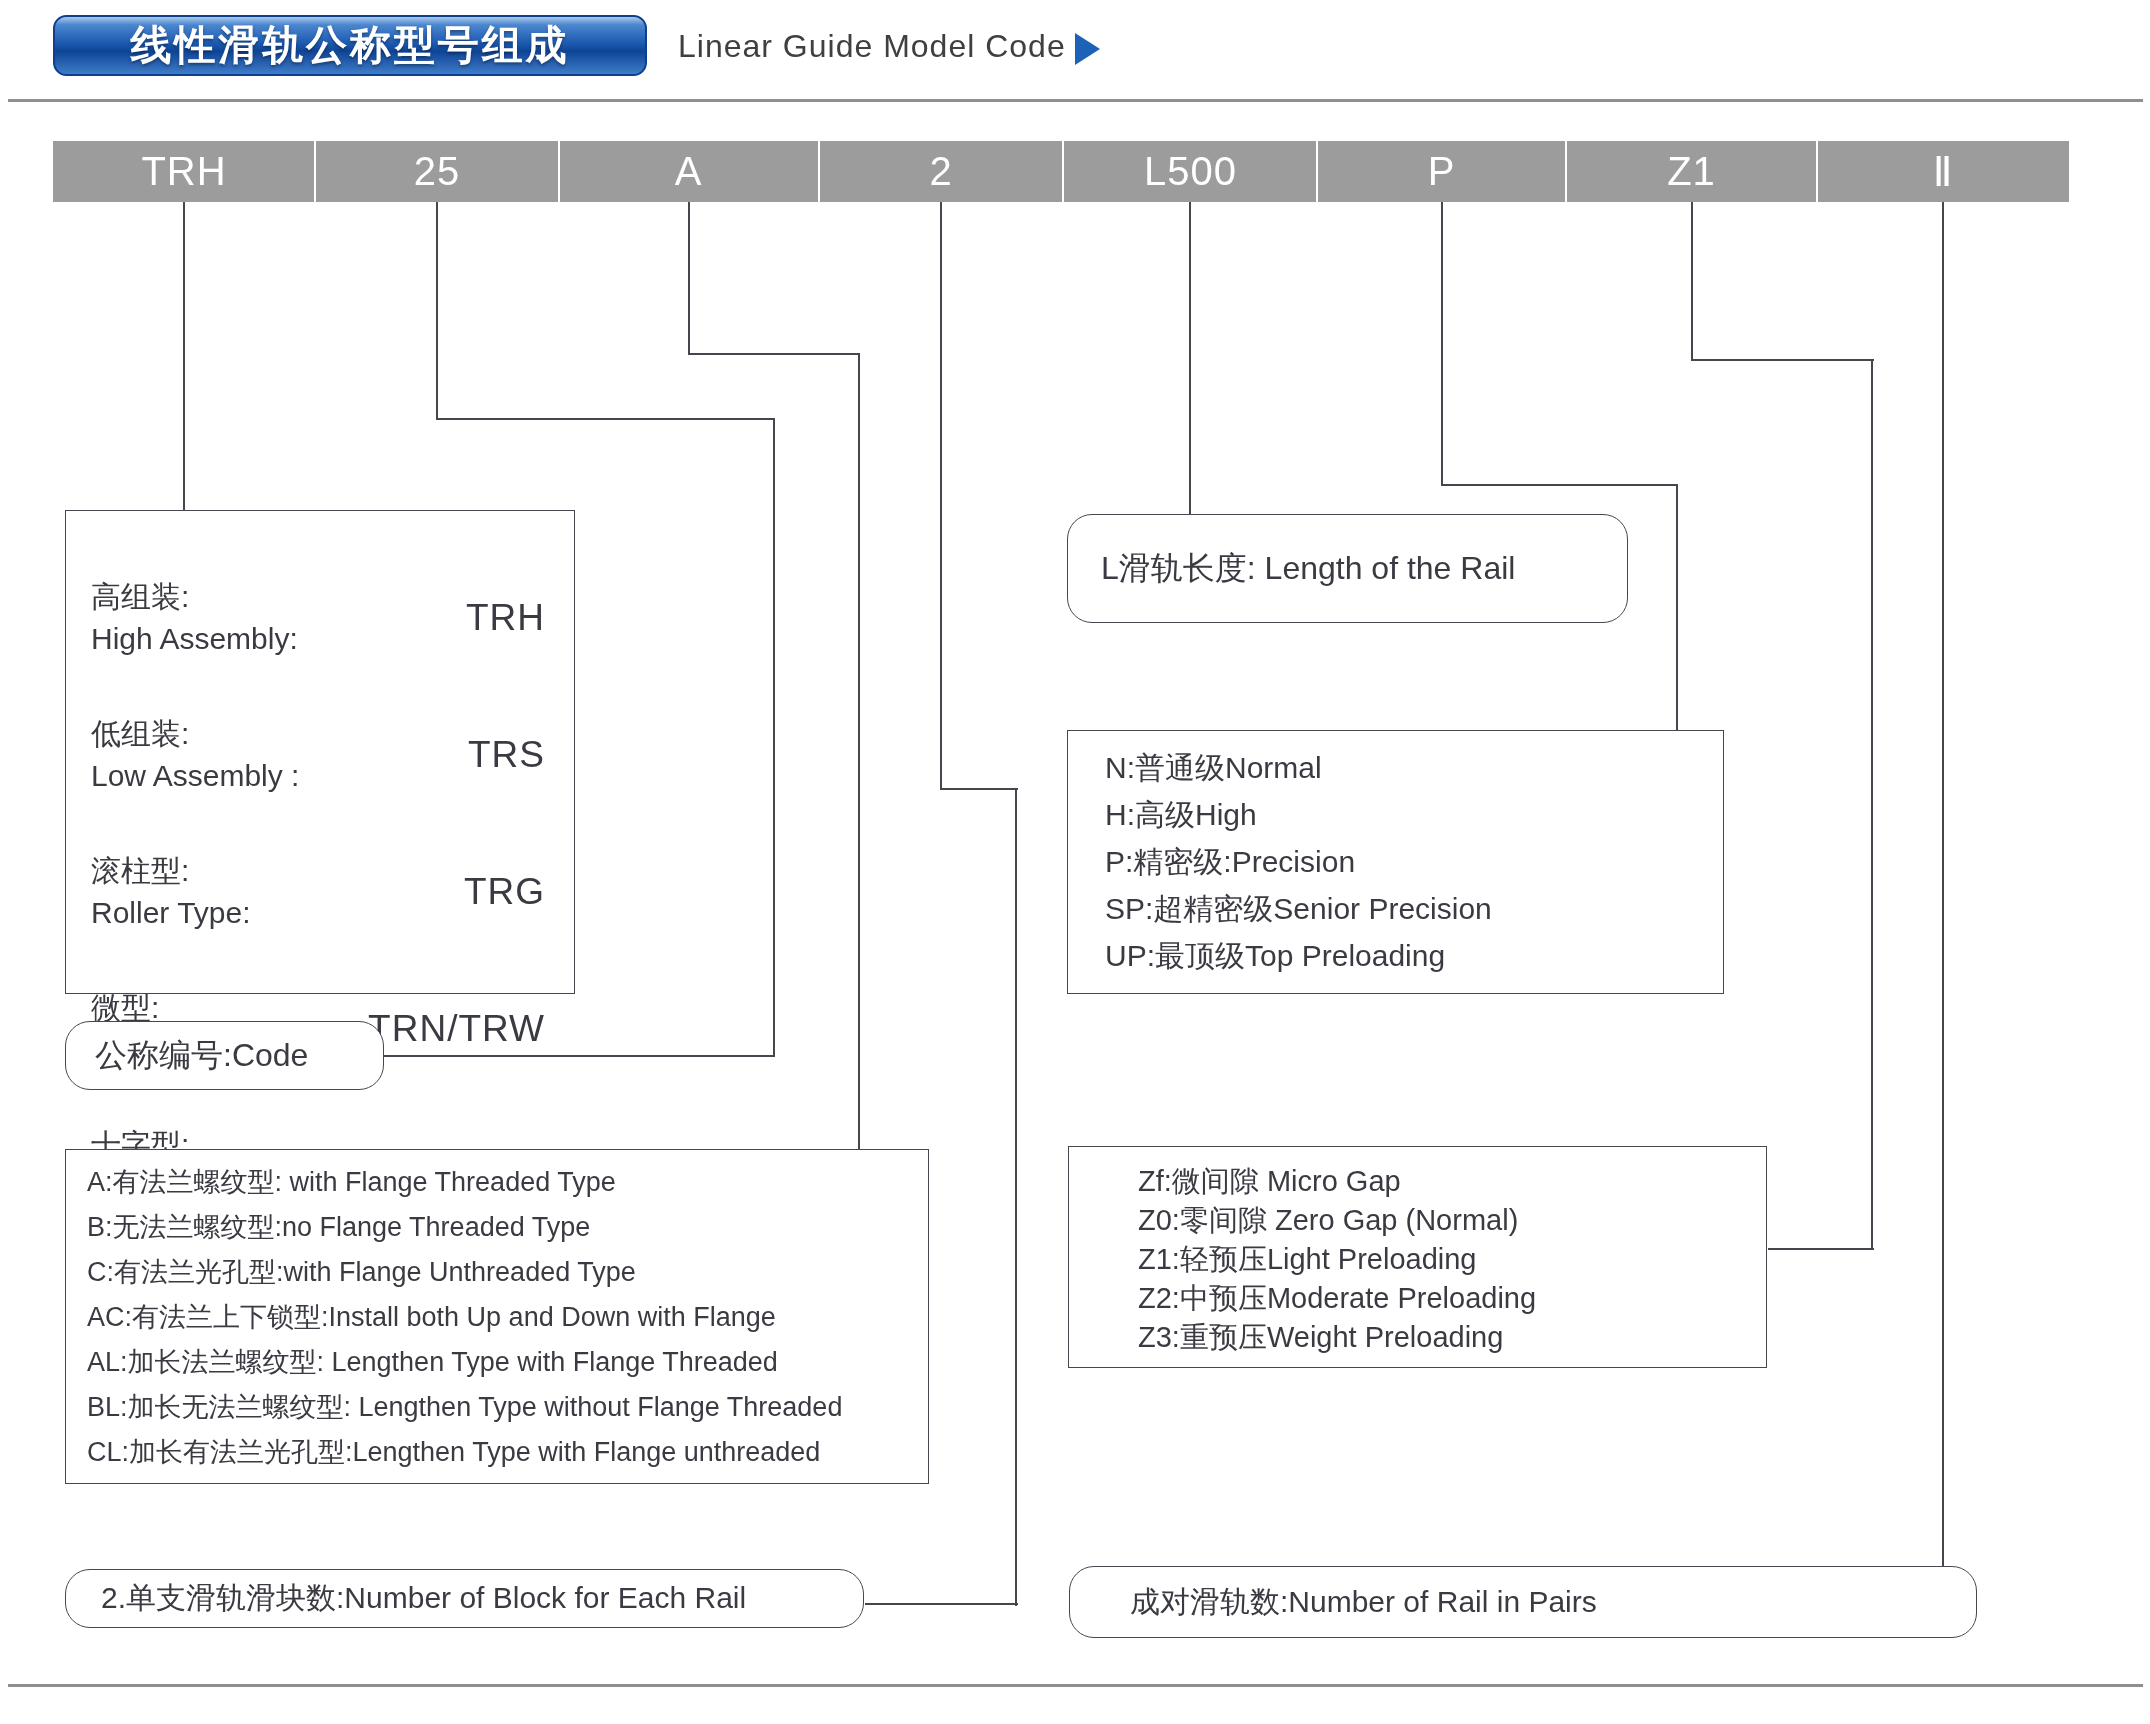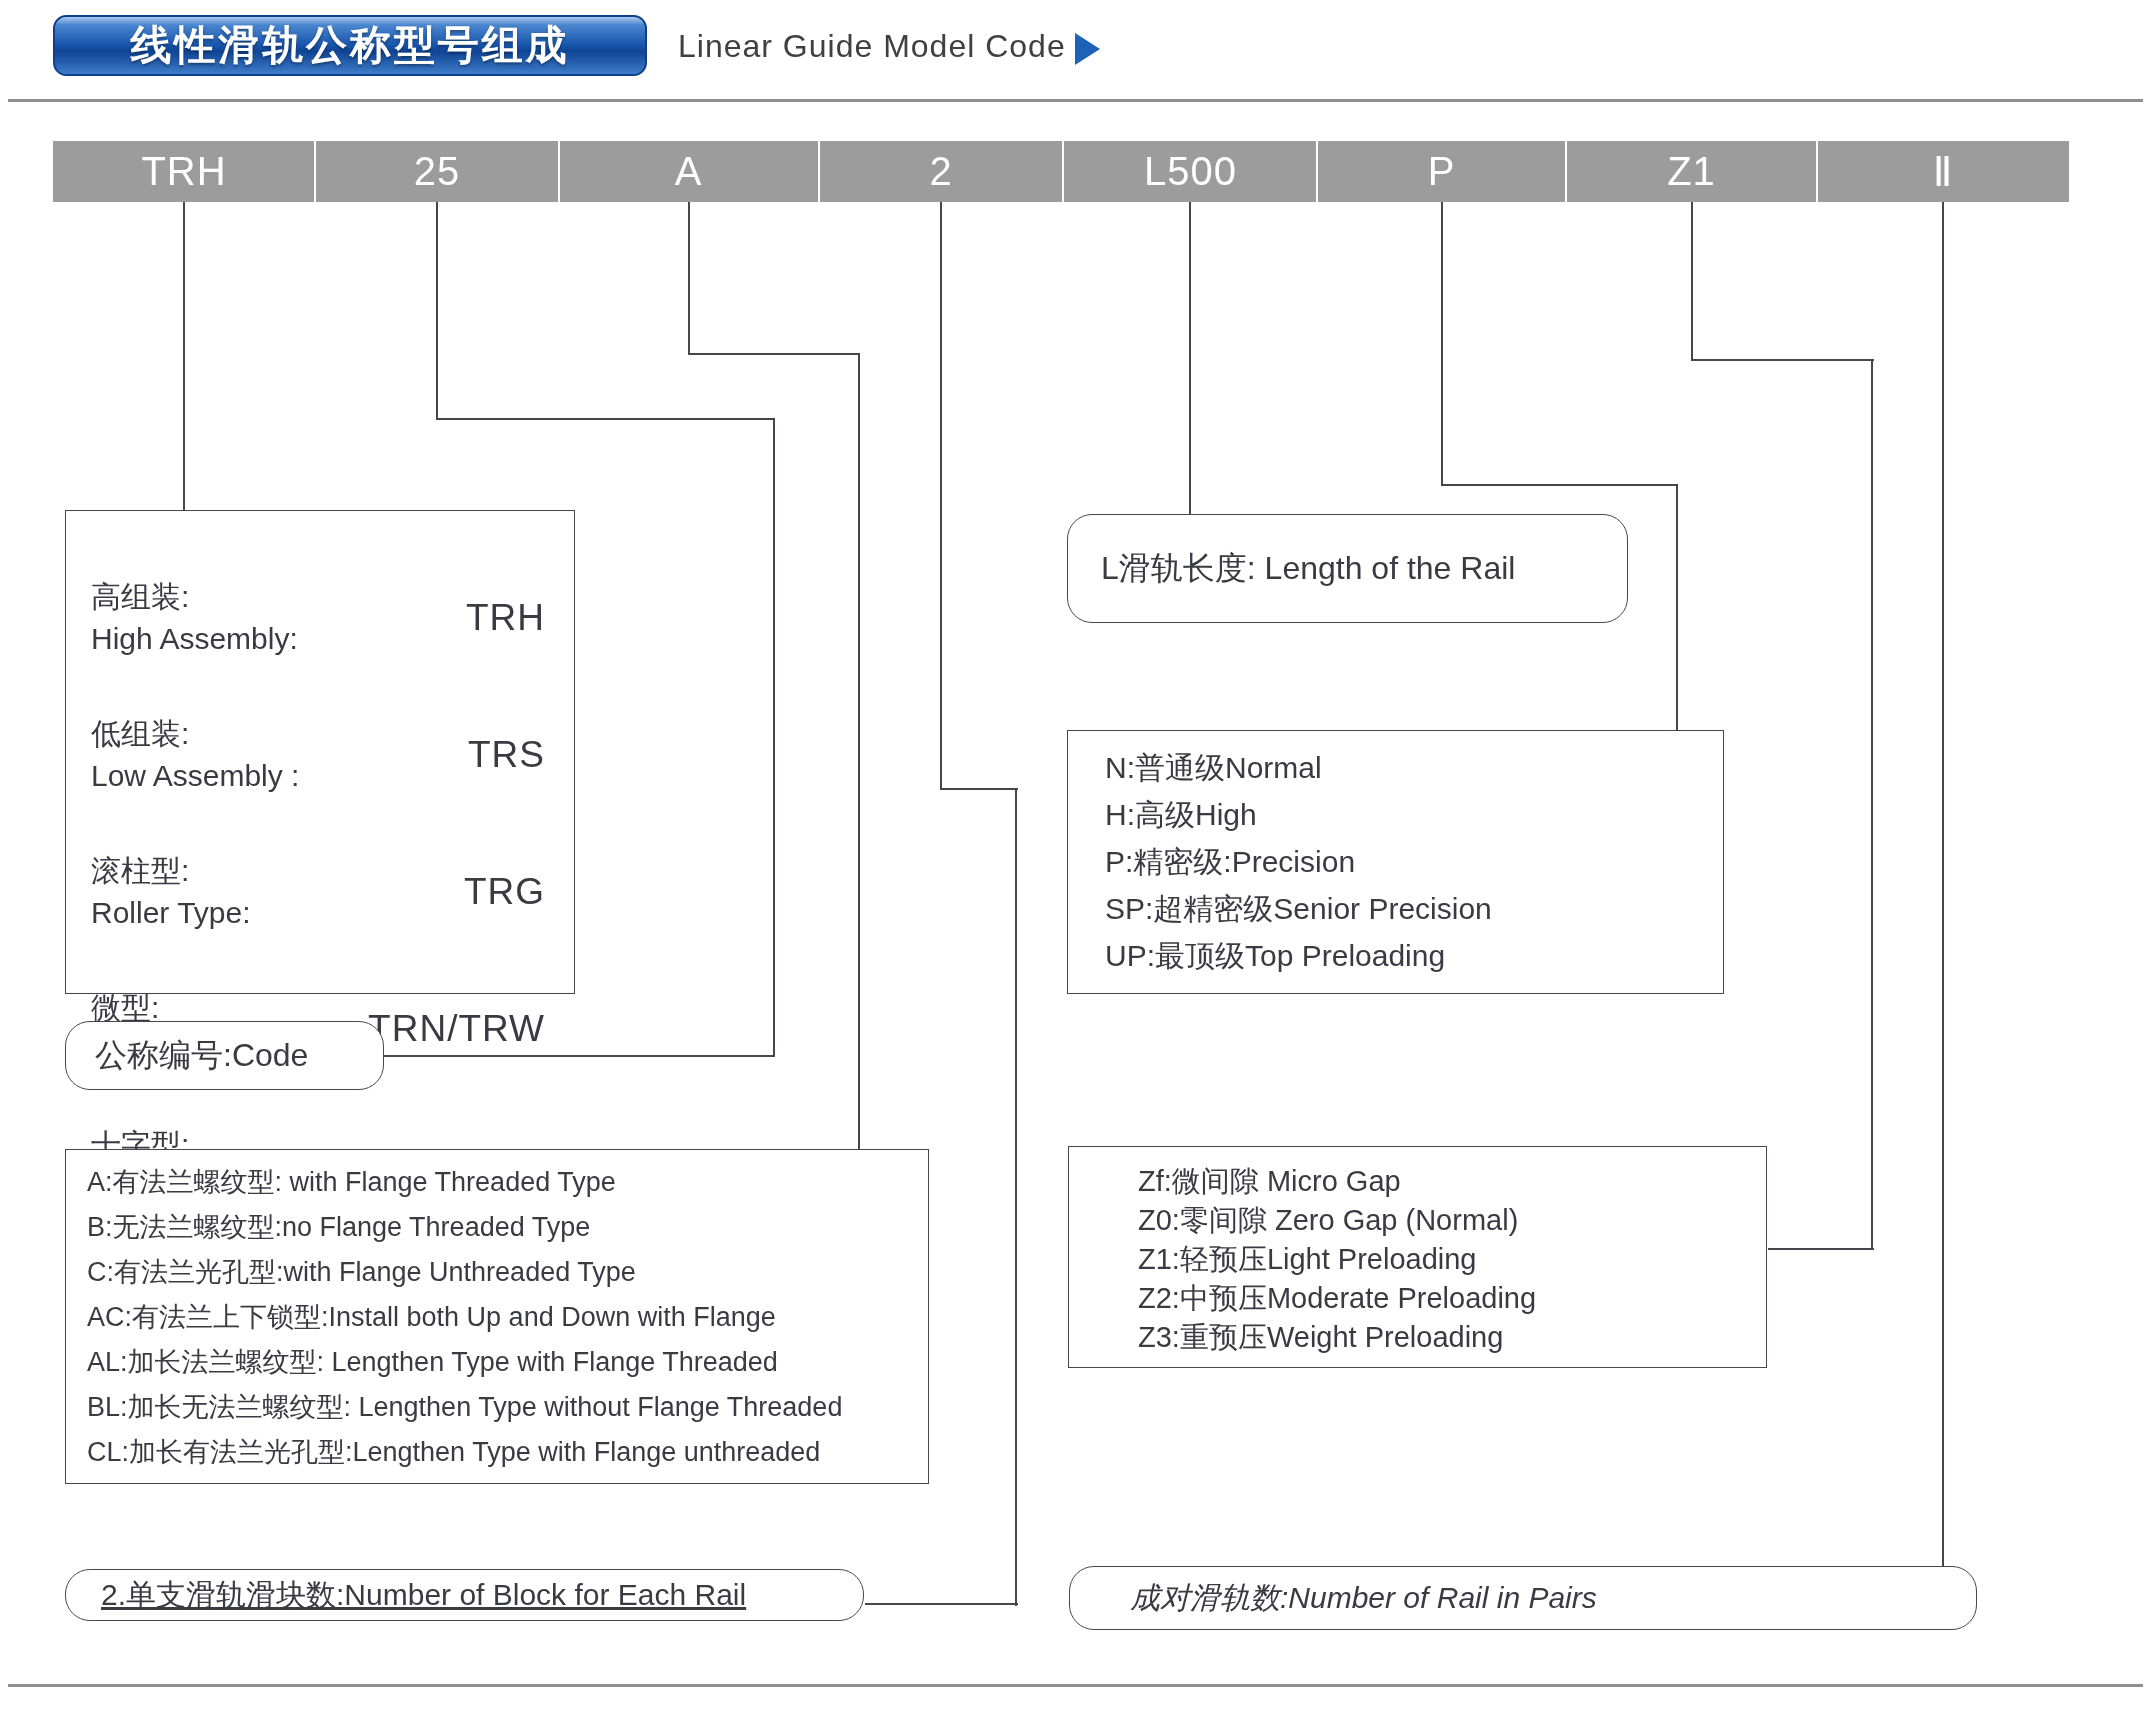--- a/index.html
+++ b/index.html
@@ -161,23 +161,23 @@
   </div>
 
   <div class="box lines" style="left:1068px;top:1146px;width:699px;height:222px;padding-left:69px;padding-top:15.4px;font-size:29px;line-height:39px;">
     <div>Zf:微间隙 Micro Gap</div>
     <div>Z0:零间隙 Zero Gap (Normal)</div>
     <div>Z1:轻预压Light Preloading</div>
     <div>Z2:中预压Moderate Preloading</div>
     <div>Z3:重预压Weight Preloading</div>
   </div>
 
-  <div class="box vcenter" style="left:65px;top:1569px;width:799px;height:52px;padding-left:35px;font-size:30px;text-decoration:underline;">
+  <div class="box vcenter" style="left:65px;top:1569px;width:799px;height:59px;padding-left:35px;font-size:30px;">
     <span>2.单支滑轨滑块数:Number of Block for Each Rail</span>
   </div>
 
-  <div class="box vcenter" style="left:1069px;top:1566px;width:908px;height:64px;padding-left:60px;font-size:30px;font-style:italic;">
+  <div class="box vcenter" style="left:1069px;top:1566px;width:908px;height:72px;padding-left:60px;font-size:30px;">
     <span>成对滑轨数:Number of Rail in Pairs</span>
   </div>
 
   <div class="abs hdivider" style="top:1684px;"></div>
 </div>
 
 
 </body></html>

